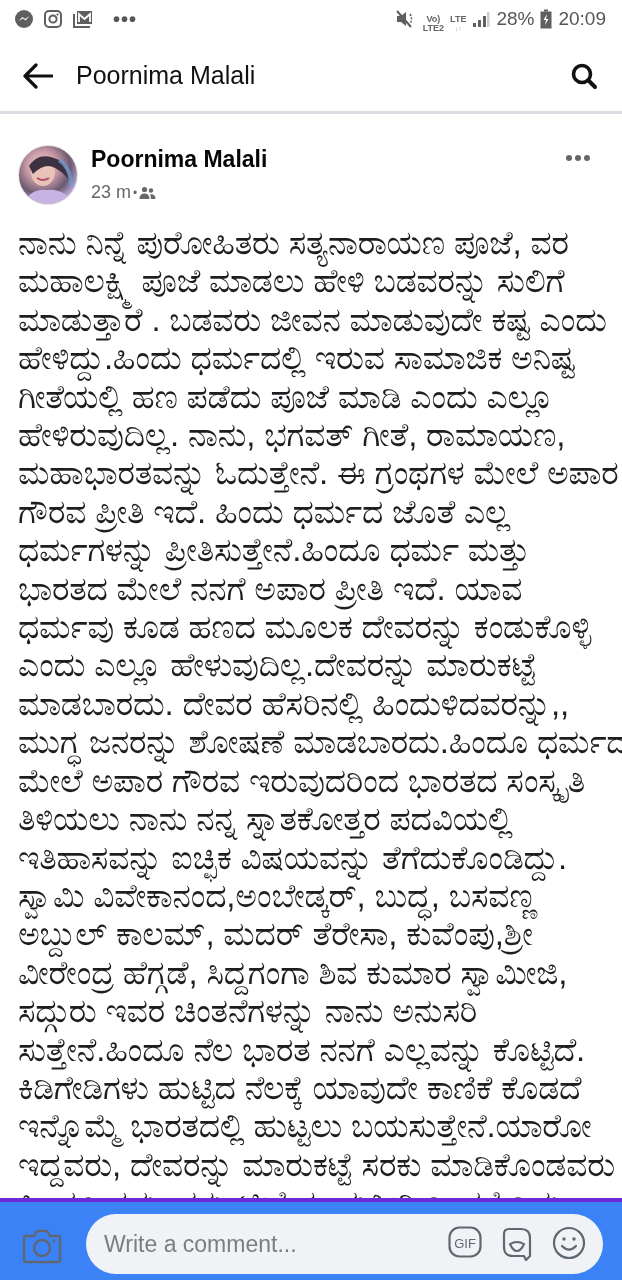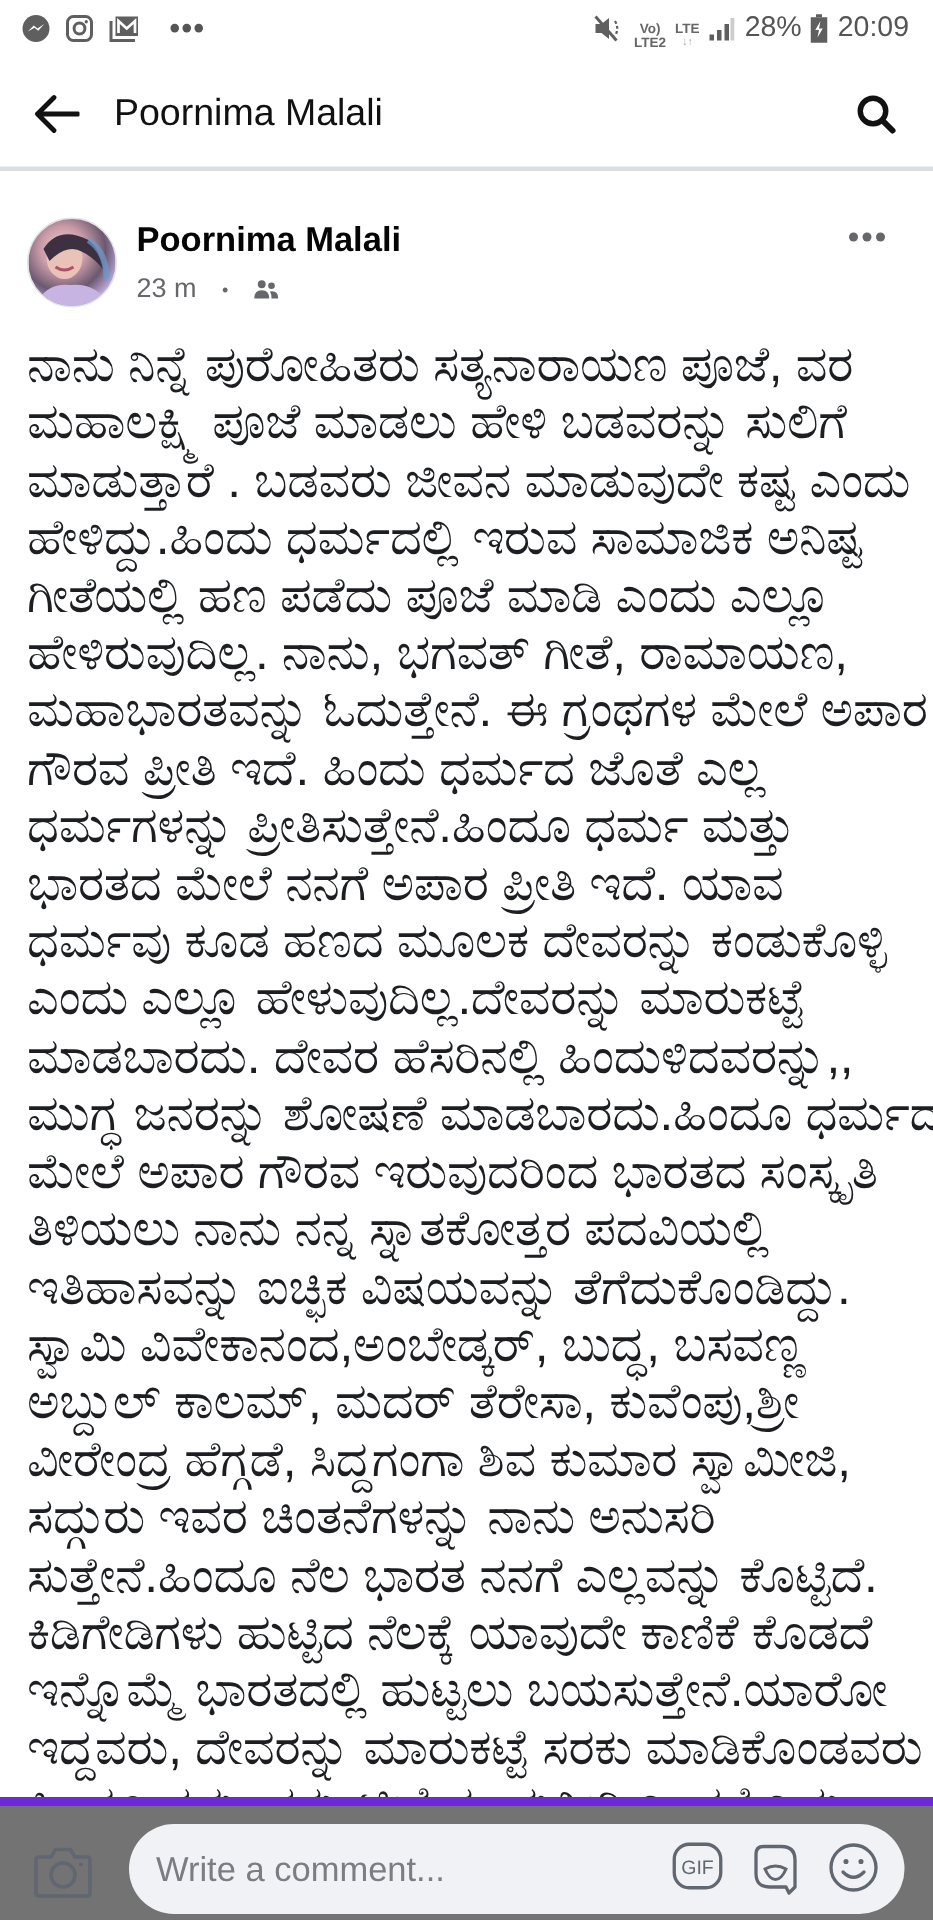--- a/index.html
+++ b/index.html
@@ -17,30 +17,30 @@
     
     .appbar { position: absolute; left: 0; top: 40px; width: 622px; height: 74px; display: flex; align-items: center; padding: 0 18px; border-bottom: 3px solid #dadde1; }
     .appbar .back { width: 40px; height: 40px; display: flex; align-items: center; justify-content: center; cursor: pointer; }
     .appbar .title { font-size: 25px; color: #111; margin-left: 18px; flex: 1; }
     .appbar .search { width: 40px; height: 40px; display: flex; align-items: center; justify-content: center; cursor: pointer; }
 
     
     .post-head { position: absolute; left: 0; top: 140px; width: 622px; height: 66px; }
     .avatar { position: absolute; left: 18px; top: 5px; width: 60px; height: 60px; border-radius: 50%; overflow: hidden; background: radial-gradient(circle at 40% 35%, #f1d6cf 0%, #c99aa7 30%, #6b5870 55%, #b9a7d6 75%, #e7e1f3 100%); border: 1px solid #e4e4e4; }
     .author { position: absolute; left: 91px; top: 6px; font-size: 23px; font-weight: bold; color: #050505; cursor: pointer; }
-    .meta { position: absolute; left: 91px; top: 42px; font-size: 18px; color: #65676b; display: flex; align-items: center; gap: 17px; }
+    .meta { position: absolute; left: 91px; top: 42px; font-size: 18px; color: #65676b; display: flex; align-items: center; gap: 2px; }
     .more { position: absolute; right: 26px; top: 6px; width: 36px; height: 24px; display: flex; align-items: center; justify-content: center; gap: 3px; cursor: pointer; }
     .more span { width: 6px; height: 6px; border-radius: 50%; background: #65676b; display: block; }
 
     
     .post-body { position: absolute; left: 18px; top: 224px; width: 600px; }
     .post-body p { font-size: 33px; line-height: 38.4px; color: #1c1e21; white-space: nowrap; font-family: Liberation Sans, sans-serif; letter-spacing: -0.2px; }
 
     
-    .comment-bar { position: absolute; left: 0; top: 1198px; width: 622px; height: 82px; border-top: 6px solid #6d28d9; background: #737373; }
+    .comment-bar { position: absolute; left: 0; top: 1198px; width: 622px; height: 82px; border-top: 4px solid #6d28d9; background: #3b82f6; }
     .camera { position: absolute; left: 22px; top: 26px; width: 40px; height: 36px; cursor: pointer; }
     .comment-input { position: absolute; left: 86px; top: 12px; width: 517px; height: 60px; background: #f0f2f5; border-radius: 30px; display: flex; align-items: center; padding: 0 16px 0 18px; }
     .comment-input input { flex: 1; border: none; background: transparent; font-size: 23px; color: #65676b; outline: none; font-family: "Liberation Sans", sans-serif; }
     .comment-input input::placeholder { color: #7a7d82; }
     .ci-icon { width: 36px; height: 36px; margin-left: 16px; display: flex; justify-content: center; cursor: pointer; }
   </style>
 </head>
 <body>
 
 <div class="statusbar">

